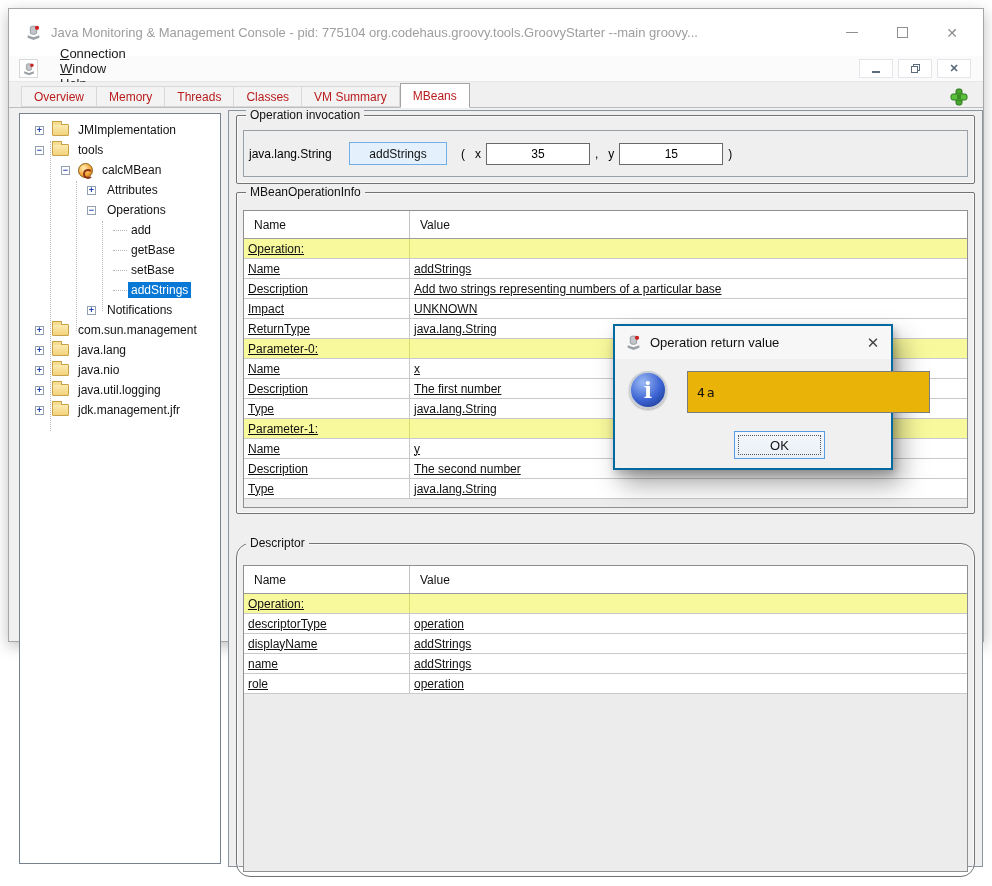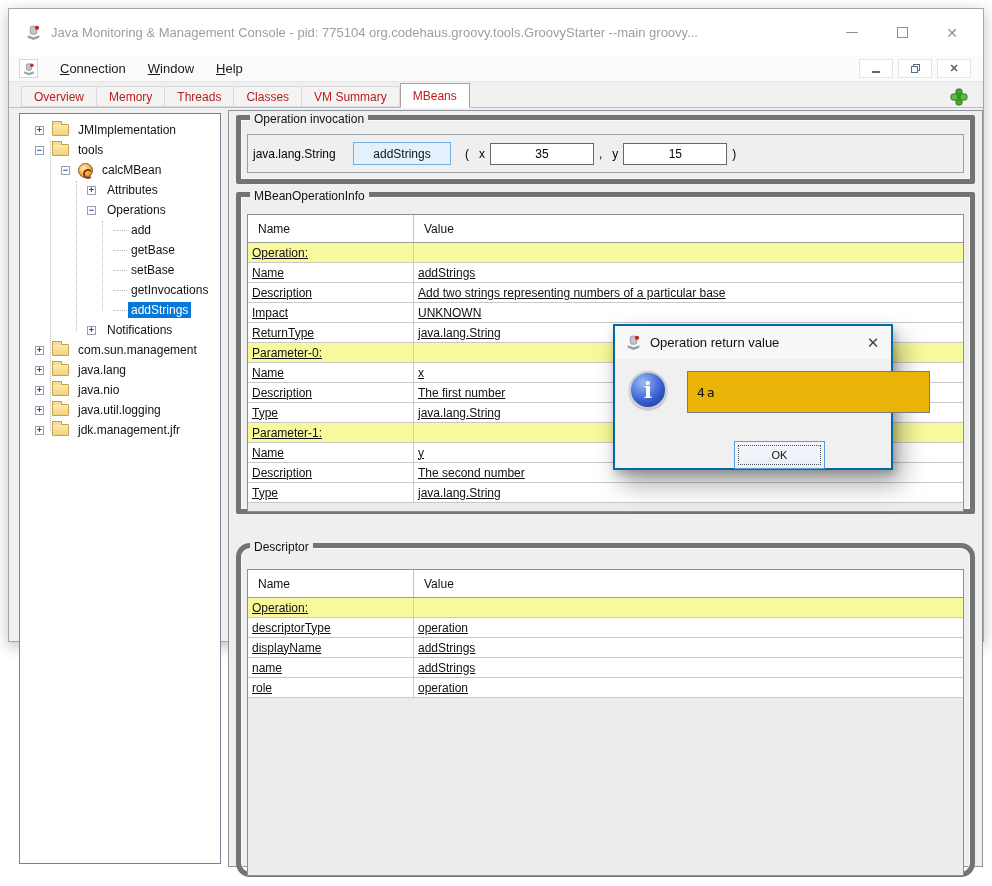--- a/index.html
+++ b/index.html
@@ -52,21 +52,21 @@
   .g2 { left:82px; top:107px; height:90px; }
   
   .folder { position:relative; width:17px; height:12px; margin-right:6px; background:linear-gradient(#fbeab0,#f2d27c); border:1px solid #c9a248; border-radius:1px; flex:0 0 auto; }
   .folder::before { content:""; position:absolute; left:-1px; top:-4px; width:8px; height:3px; background:#f5dd92; border:1px solid #c9a248; border-bottom:none; border-radius:1px 1px 0 0; }
   
   .bean { position:relative; width:15px; height:15px; margin-right:6px; border-radius:50%; background:radial-gradient(circle at 38% 32%, #ffe3a0 10%, #f5a93c 55%, #c97714 95%); border:1px solid #8a5a10; flex:0 0 auto; }
   .bean::after { content:""; position:absolute; left:4px; top:5px; width:6px; height:6px; border:2px solid #8d3418; border-right-color:transparent; border-radius:50%; }
 
   
   .mbeanpanel { position:absolute; left:219px; top:101px; width:755px; height:757px; background:#efefef; border:1px solid #8a939e; }
-  .groupbox { position:absolute; border:5px solid #737373; border-radius:2px; box-shadow:inset 0 0 0 1px #fafafa; }
+  .groupbox { position:absolute; border:1px solid #737373; border-radius:2px; box-shadow:inset 0 0 0 1px #fafafa; }
   .gtitle { position:absolute; top:-8px; left:9px; background:#efefef; padding:0 4px; font-size:12px; color:#111; line-height:14px; }
   .gb1 { left:7px; top:4px; width:739px; height:69px; }
   .gb2 { left:7px; top:81px; width:739px; height:322px; }
   .gb3 { left:7px; top:432px; width:739px; height:334px;border-radius:14px; }
 
   .invoke-inner { position:absolute; left:6px; top:14px; right:6px; bottom:6px; border:1px solid #9aa0a8; background:#efefef; display:flex; align-items:center; }
   .rtype { font-size:12px; margin-left:5px; width:92px; }
   .op-btn { width:98px; height:23px; margin-left:8px; background:#e4f0fb; border:1px solid #74aee6; font-size:12px; font-family:"Liberation Sans",sans-serif; color:#111; }
   .ptxt { font-size:12px; margin:0 5px; }
   .ptxt.op { margin-left:14px; }
@@ -91,22 +91,22 @@
   .dlg-titlebar .app-ico { margin-left:10px; }
   .dlg-title { font-size:13px; color:#111; margin-left:8px; flex:1; }
   .dlg-close { width:36px; height:33px; display:flex; align-items:center; justify-content:center; font-size:15px; color:#444; }
   .dlg-body { position:relative; height:112px; }
   .info-ico { position:absolute; left:14px; top:12px; width:38px; height:38px; border-radius:50%;
     background:radial-gradient(circle at 35% 28%, #93b2f2 5%, #3a62d2 55%, #16307e 100%);
     border:2px solid #c9ced5; box-shadow:0 1px 2px rgba(0,0,0,.3);
     color:#fff; font-family:"DejaVu Serif", serif; font-weight:bold; font-size:22px; display:flex; align-items:center; justify-content:center; }
   .dlg-field { position:absolute; left:72px; top:12px; width:243px; height:42px; border:1px solid #7b7b7b; background:#eab308;
     font-family:"DejaVu Sans Mono", monospace; font-size:13px; letter-spacing:2px; padding-left:9px; color:#111; }
-  .ok-btn { position:absolute; left:119px; top:82px; width:91px; height:28px; border:1px solid #569de5;
-    background:linear-gradient(#f4f8fc,#e9eff6); font-size:11px; font-family:"Liberation Sans",sans-serif; color:#111; }
+  .ok-btn { position:absolute; left:119px; top:72px; width:91px; height:28px; border:1px solid #569de5;
+    background:linear-gradient(#f4f8fc,#e9eff6); font-size:13px; font-family:"Liberation Sans",sans-serif; color:#111; }
   .ok-btn::after { content:""; position:absolute; left:3px; right:3px; top:3px; bottom:3px; border:1px dotted #555; }
 
   
   svg { display:block; }
 </style>
 </head>
 <body>
 
 <div class="window">
 
@@ -133,21 +133,21 @@
   </div>
 
   <div class="menubar">
     <span class="frame-ico">
       <svg width="14" height="14" viewBox="0 0 16 16">
         <path d="M2.5 10.5 L8 12.5 L13.5 10.5 L13.5 13 L8 15 L2.5 13 Z" fill="#9aa0a6"></path>
         <path d="M5 3.2 C5 1.6 11 1.6 11 3.2 L11 8.2 C11 10.2 5 10.2 5 8.2 Z" fill="#c2c6cb" stroke="#7c8287" stroke-width="0.7"></path>
         <circle cx="11.3" cy="3.6" r="2" fill="#cc2222"></circle>
       </svg>
     </span>
-    <div id="menu-items" style="display:flex;">
+    <div id="menu-items" style="display:flex;flex-direction:column;">
         <span class="menu-item"><u>C</u>onnection</span>
         <span class="menu-item"><u>W</u>indow</span>
         <span class="menu-item"><u>H</u>elp</span>
       </div>
     <div class="mdi-controls">
       <div class="mdi-btn">
           <span class="mdi-min"></span>
         </div>
       <div class="mdi-btn">
         <span class="mdi-restore">
@@ -208,24 +208,20 @@
         <span class="stub"></span>
         <span class="tlabel">add</span>
       </div>
       <div class="trow" style="padding-left: 93px;">
         <span class="stub"></span>
         <span class="tlabel">getBase</span>
       </div>
       <div class="trow" style="padding-left: 93px;">
         <span class="stub"></span>
         <span class="tlabel">setBase</span>
-      </div>
-      <div class="trow" style="padding-left: 93px;">
-        <span class="stub"></span>
-        <span class="tlabel">getInvocations</span>
       </div>
       <div class="trow sel" style="padding-left: 93px;">
         <span class="stub"></span>
         <span class="tlabel">addStrings</span>
       </div>
       <div class="trow" style="padding-left: 67px;">
         <span class="toggle">+</span>
         <span class="tlabel">Notifications</span>
       </div>
       <div class="trow" style="padding-left: 15px;">

